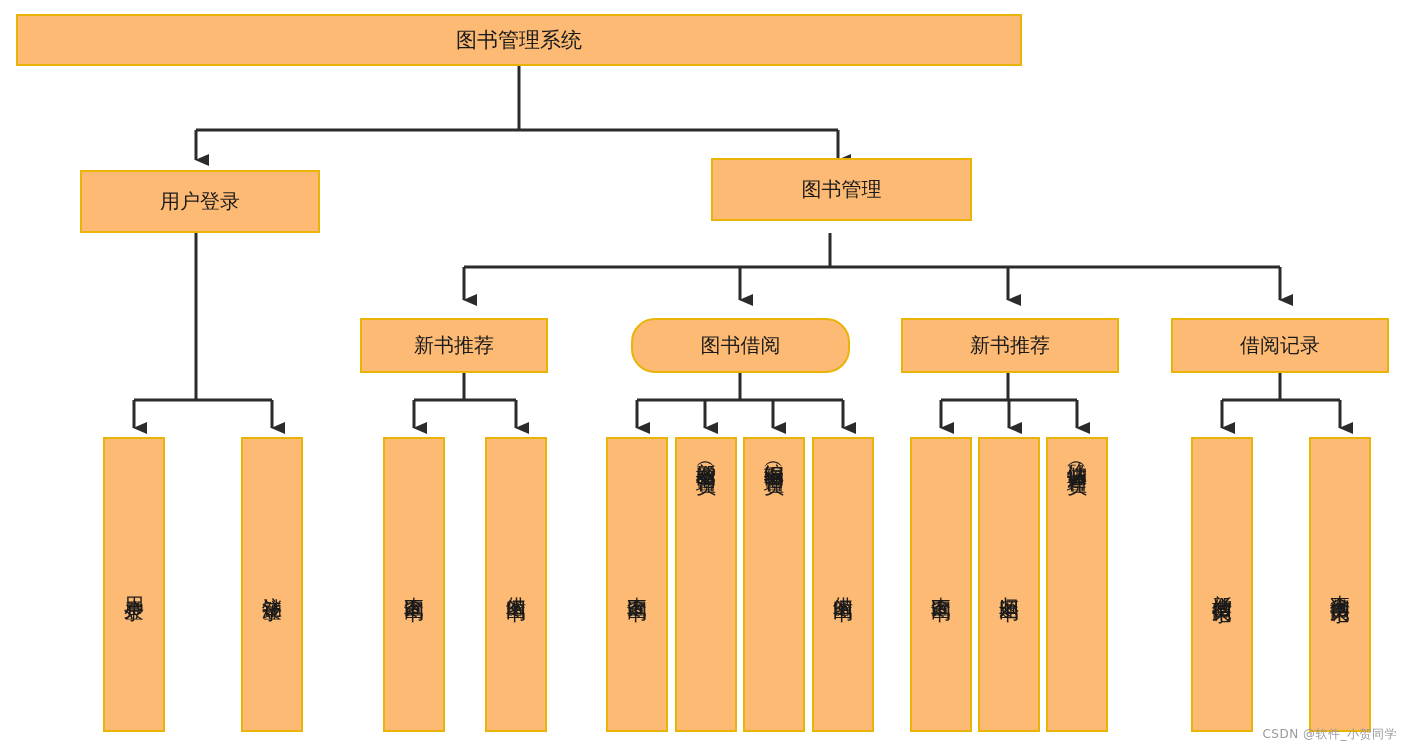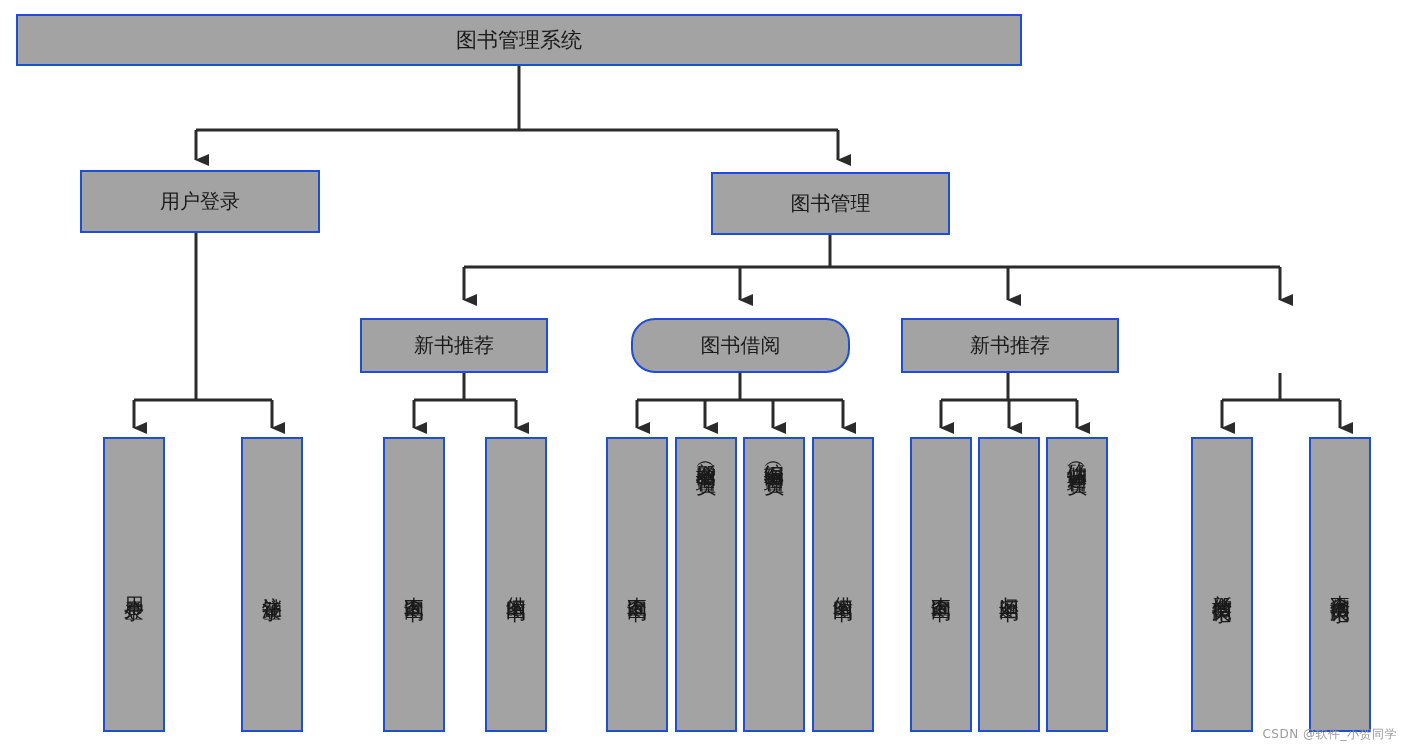--- a/index.html
+++ b/index.html
@@ -22,22 +22,22 @@
     position: absolute;
     left: 0;
     top: 0;
     width: 1405px;
     height: 747px;
     pointer-events: none;
   }
   .node {
     position: absolute;
     box-sizing: border-box;
-    background: #a3a3a3;
-    border: 2px solid #1d4ed8;
+    background: #fdba74;
+    border: 2px solid #eab308;
     display: flex;
     align-items: center;
     justify-content: center;
     color: #1a1a1a;
     z-index: 2;
   }
   .node-label {
     display: block;
     text-align: center;
     line-height: 1.25;
@@ -138,36 +138,39 @@
   </svg>
 
   <div class="node level-root" style="left:16px; top:14px; width:1006px; height:52px;">
     <span class="node-label">图书管理系统</span>
   </div>
 
   <div class="node level-mid" style="left:80px; top:170px; width:240px; height:63px;">
     <span class="node-label">用户登录</span>
   </div>
 
-  <div class="node level-mid" style="left:711px; top:172px; width:239px; height:63px;align-items:center;">
+  <div class="node level-mid" style="left:711px; top:158px; width:261px; height:63px;align-items:center;">
     <span class="node-label">图书管理</span>
   </div>
 
   <div class="node level-mid" style="left:360px; top:318px; width:188px; height:55px;">
     <span class="node-label">新书推荐</span>
   </div>
 
   <div class="node level-mid" style="left:631px; top:318px; width:219px; height:55px;border-radius:24px;">
     <span class="node-label">图书借阅</span>
   </div>
 
   <div class="node level-mid" style="left:901px; top:318px; width:218px; height:55px;">
     <span class="node-label">新书推荐</span>
   </div>
 
+  <div class="node level-mid" style="left:1171px; top:318px; width:218px; height:55px;">
+    <span class="node-label">借阅记录</span>
+  </div>
 
   <div class="node leaf center-v" style="left:103px; top:437px; width:62px; height:295px;">
     <span class="node-label">用户登录</span>
   </div>
 
   <div class="node leaf center-v" style="left:241px; top:437px; width:62px; height:295px;">
     <span class="node-label">注销登录</span>
   </div>
 
   <div class="node leaf center-v" style="left:383px; top:437px; width:62px; height:295px;">

